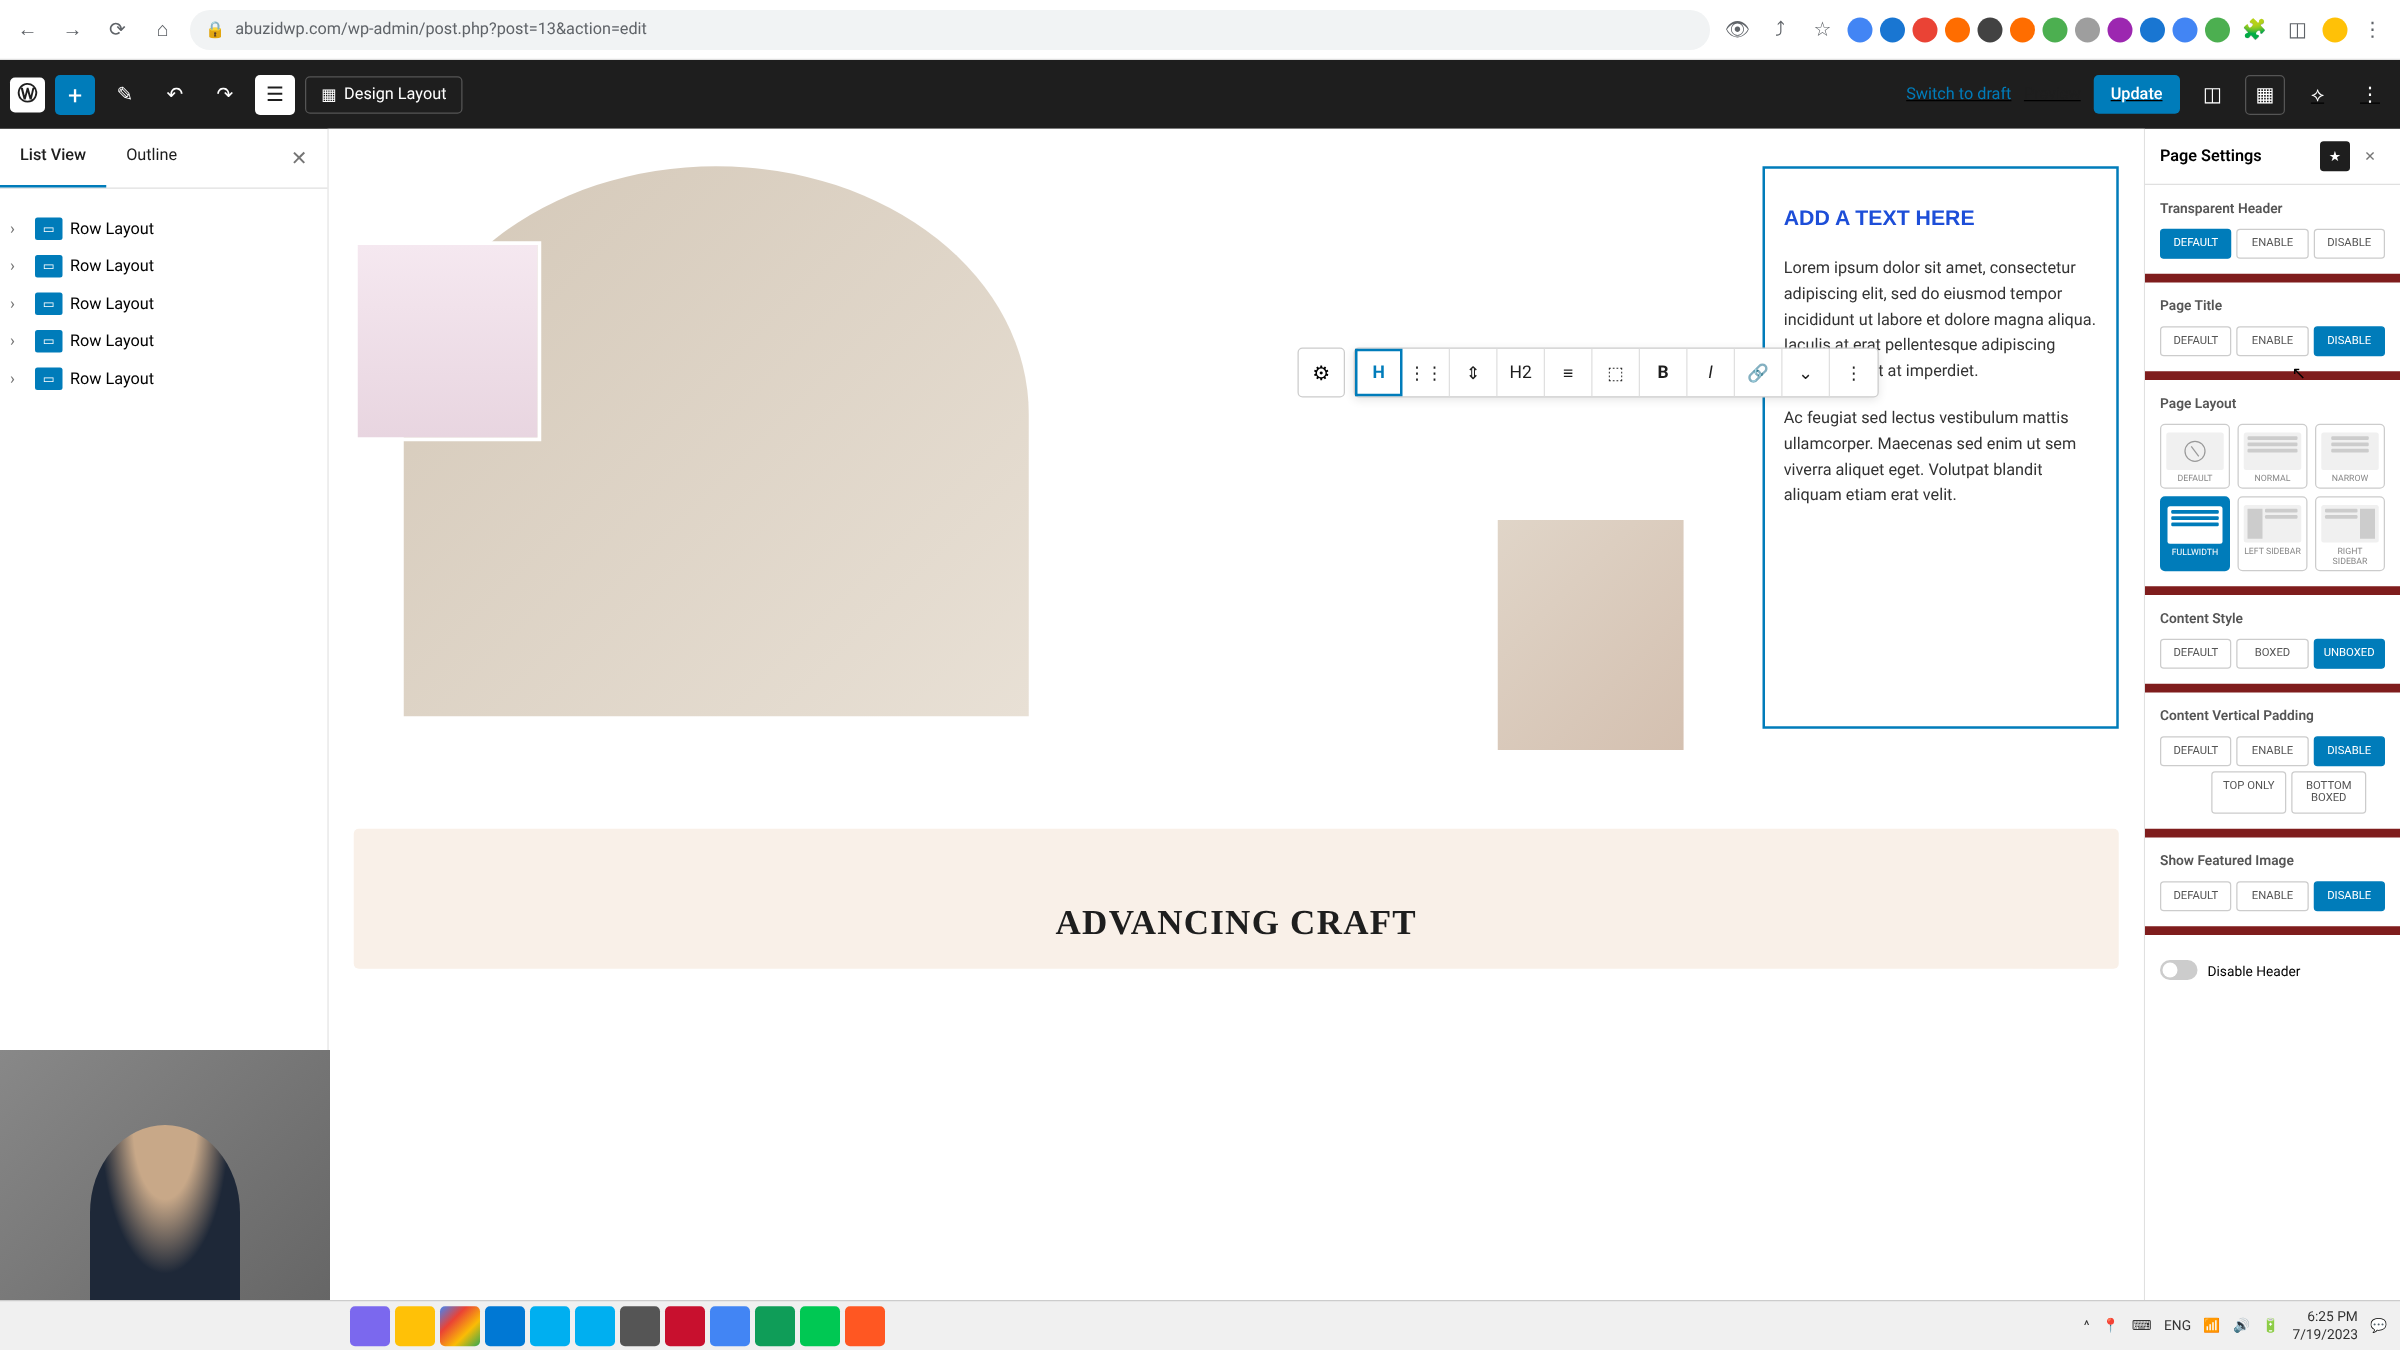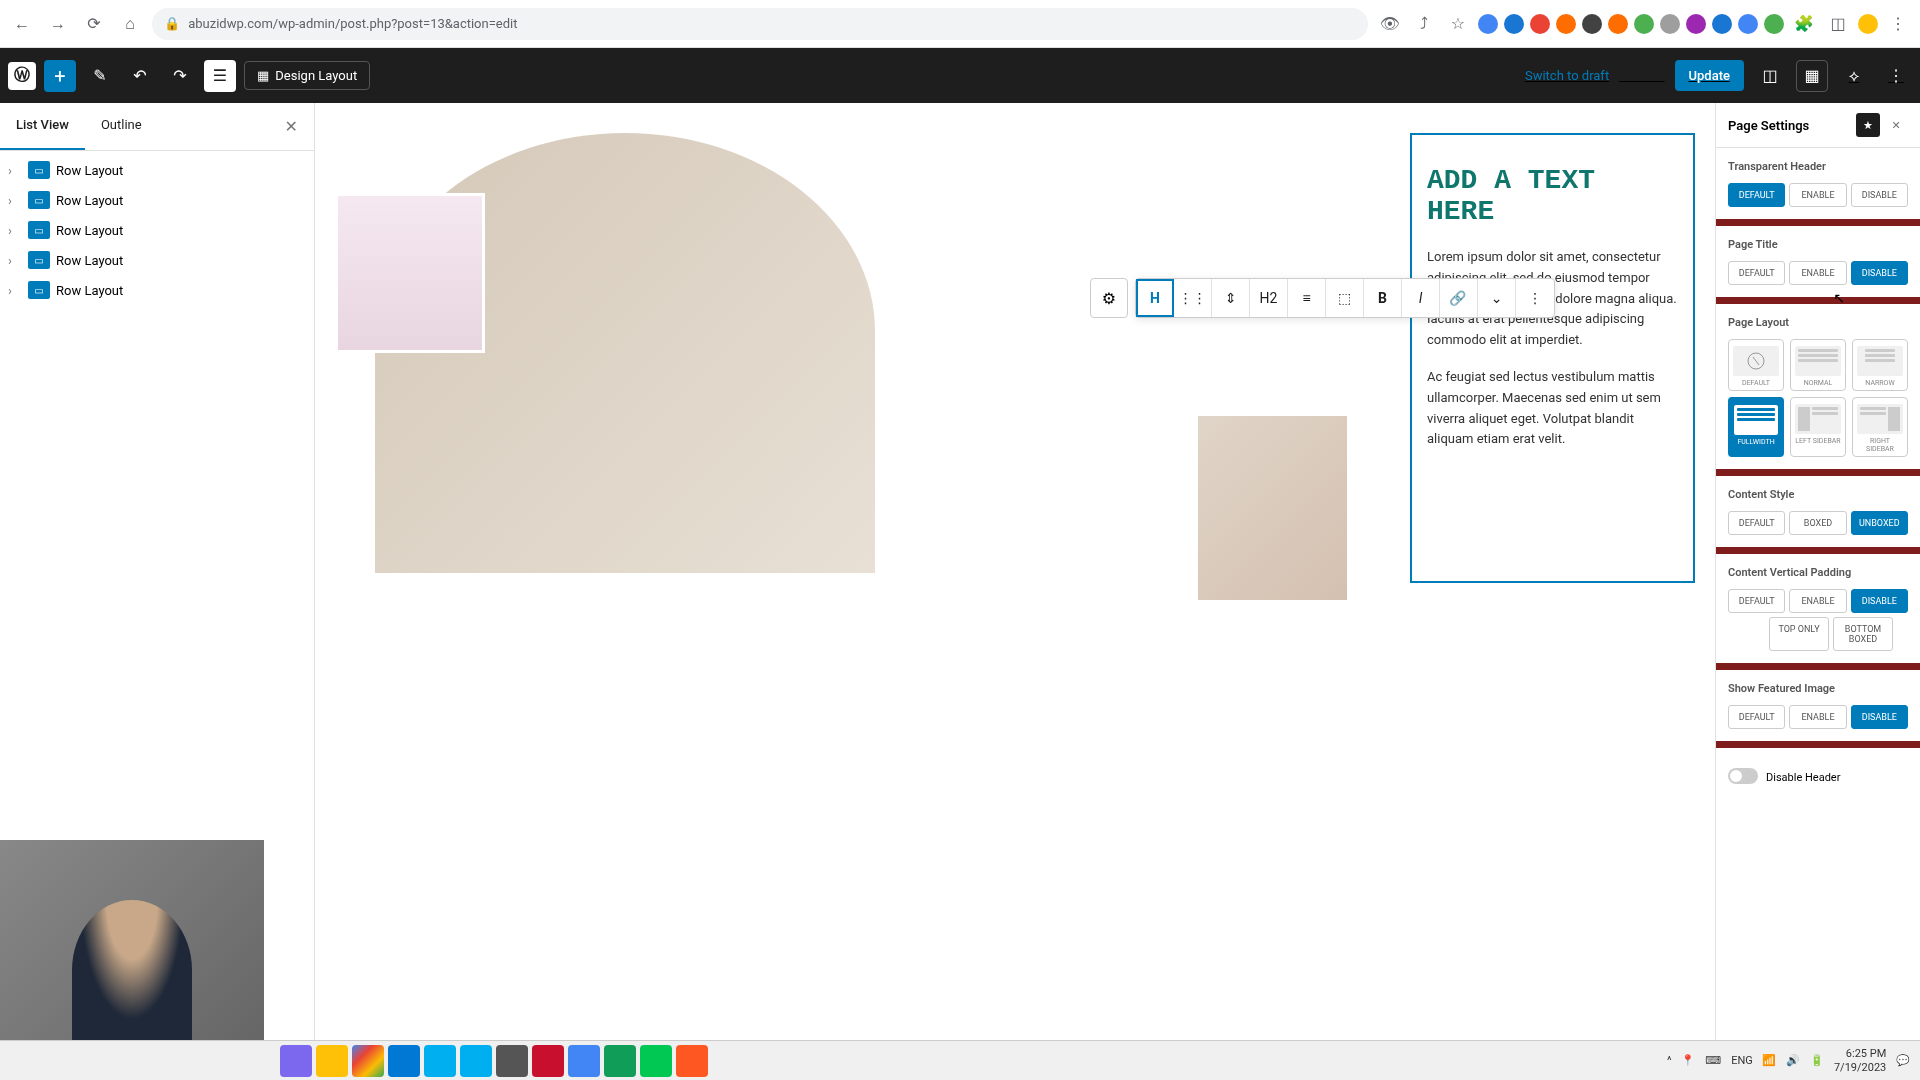--- a/index.html
+++ b/index.html
@@ -33,40 +33,40 @@
 .wp-link { color: #007cba; font-size: 13px; cursor: pointer; }
 .wp-update { background: #007cba; color: #fff; padding: 8px 14px; border-radius: 4px; font-size: 13px; cursor: pointer; font-weight: 500; }
 .wp-tool-icon { width: 32px; height: 32px; display: flex; align-items: center; justify-content: center; color: #1e1e1e; background: #fff; border-radius: 4px; cursor: pointer; }
 .wp-tool-icon.dark { background: #1e1e1e; color: #fff; border: 1px solid #555; }
 .wp-tool-icon.outlined { background: transparent; color: #fff; }
 
 
 .main-area { display: flex; height: calc(100vh - 48px - 55px - 40px); background: #fff; }
 
 
-.left-sidebar { width: 315px; border-right: 1px solid #e0e0e0; display: flex; flex-direction: column; }
+.left-sidebar { width: 263px; border-right: 1px solid #e0e0e0; display: flex; flex-direction: column; gap: 13px; }
 .sidebar-tabs { display: flex; border-bottom: 1px solid #e0e0e0; height: 48px; }
 .sidebar-tab { padding: 14px 16px; font-size: 13px; color: #1e1e1e; cursor: pointer; border-bottom: 2px solid transparent; }
 .sidebar-tab.active { border-bottom-color: #007cba; font-weight: 500; }
 .sidebar-close { margin-left: auto; padding: 14px 16px; cursor: pointer; color: #757575; }
 .sidebar-list { padding: 4px 0; }
 .list-item { display: flex; align-items: center; padding: 6px 8px; font-size: 13px; cursor: pointer; gap: 6px; }
 .list-chev { width: 14px; color: #757575; }
 .list-icon { width: 22px; height: 18px; background: #007cba; border-radius: 2px; display: flex; align-items: center; justify-content: center; color: #fff; font-size: 10px; }
 
 
 .canvas { flex: 1; overflow-y: auto; background: #fff; position: relative; }
 .canvas-content { padding: 30px 20px; }
 .content-row { display: flex; gap: 20px; align-items: flex-start; }
 .image-collage { flex: 1; position: relative; height: 450px; }
 .collage-bg { position: absolute; left: 40px; top: 0; width: 500px; height: 440px; border-radius: 50% 50% 0 0 / 45% 45% 0 0; background: linear-gradient(135deg, #d4c8b8, #e8e0d5); overflow: hidden; }
 .collage-small1 { position: absolute; left: 0; top: 60px; width: 150px; height: 160px; background: linear-gradient(180deg, #f5e8f0, #e8d5e0); border: 3px solid #fff; }
 .collage-small2 { position: absolute; right: 40px; bottom: -20px; width: 155px; height: 190px; background: linear-gradient(135deg, #e0d5c8, #d4c0b0); border: 3px solid #fff; }
 .text-block { width: 285px; border: 2px solid #007cba; padding: 30px 15px; min-height: 450px; }
-.text-block h2 { font-size: 28px; font-weight: 900; color: #0f766e; margin-bottom: 20px; font-family: Liberation Mono, monospace; }
+.text-block h2 { font-size: 17px; font-weight: 900; color: #1d4ed8; margin-bottom: 20px; font-family: Liberation Sans, sans-serif; }
 .text-block p { font-size: 13px; color: #333; line-height: 1.6; margin-bottom: 16px; }
 
 
 .block-toolbar { position: absolute; top: 175px; left: 820px; display: flex; background: #fff; border: 1px solid #ccc; border-radius: 4px; box-shadow: 0 2px 8px rgba(0,0,0,0.1); height: 40px; z-index: 10; }
 .bt-btn { width: 38px; height: 38px; display: flex; align-items: center; justify-content: center; border-right: 1px solid #e0e0e0; cursor: pointer; font-size: 14px; color: #1e1e1e; }
 .bt-btn:last-child { border-right: none; }
 .bt-btn.bold { font-weight: bold; }
 .bt-btn.italic { font-style: italic; }
 .block-toolbar-sep { position: absolute; top: 175px; left: 775px; background: #fff; border: 1px solid #ccc; border-radius: 4px; width: 38px; height: 40px; display: flex; align-items: center; justify-content: center; z-index: 10; }
 
@@ -210,20 +210,23 @@
           <div class="collage-bg"></div>
           <div class="collage-small1"></div>
           <div class="collage-small2"></div>
         </div>
         <div class="text-block">
           <h2>ADD A TEXT HERE</h2>
           <p>Lorem ipsum dolor sit amet, consectetur adipiscing elit, sed do eiusmod tempor incididunt ut labore et dolore magna aliqua. Iaculis at erat pellentesque adipiscing commodo elit at imperdiet.</p>
           <p>Ac feugiat sed lectus vestibulum mattis ullamcorper. Maecenas sed enim ut sem viverra aliquet eget. Volutpat blandit aliquam etiam erat velit.</p>
         </div>
       </div>
+      <div class="section-below">
+        <h2>ADVANCING CRAFT</h2>
+      </div>
     </div>
 
     <div class="block-toolbar-sep">⚙</div>
     <div class="block-toolbar">
       <div class="bt-btn" style="border:2px solid #007cba; color:#007cba; font-weight:bold;">H</div>
       <div class="bt-btn">⋮⋮</div>
       <div class="bt-btn">⇕</div>
       <div class="bt-btn">H2</div>
       <div class="bt-btn">≡</div>
       <div class="bt-btn">⬚</div>

